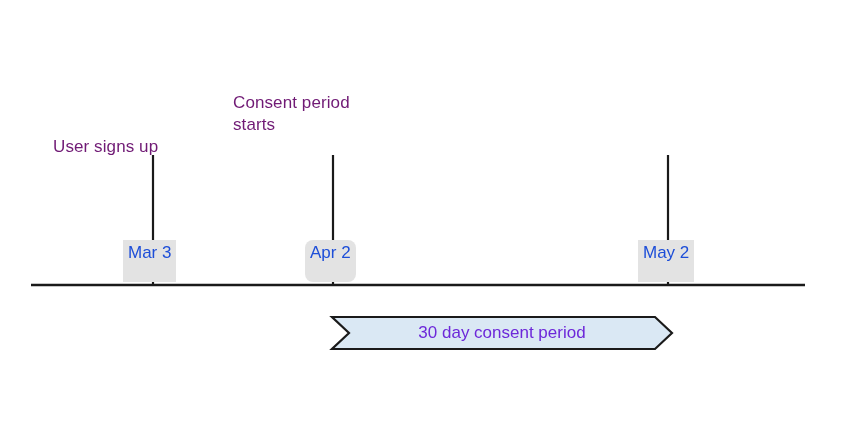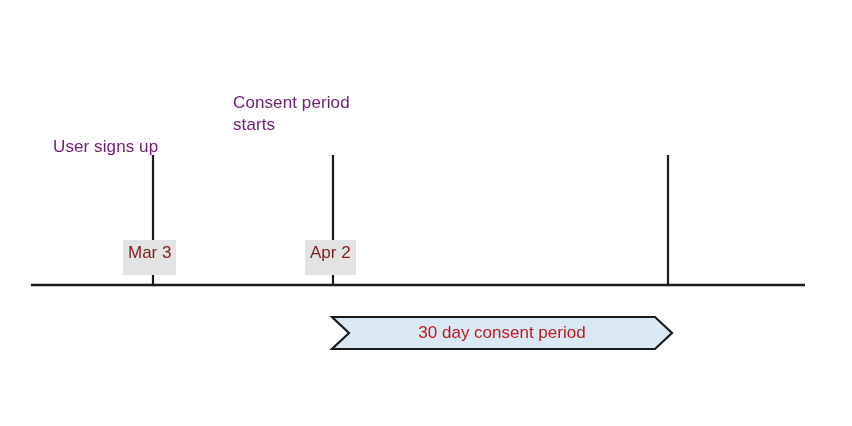--- a/index.html
+++ b/index.html
@@ -42,33 +42,33 @@
     white-space: pre-line;
     letter-spacing: 0.1px;
   }
 
   
   .date-chip {
     position: absolute;
     background: #e3e3e3;
     font-size: 17px;
     line-height: 26px;
-    height: 35px;
+    height: 42px;
     padding: 0 5px;
-    color: #7f1d1d;
+    color: #1d4ed8;
     white-space: nowrap;
     text-align: center;
   }
 
   
   .banner-label {
     position: absolute;
     font-size: 17px;
     line-height: 20px;
-    color: #b91c1c;
+    color: #6d28d9;
     text-align: center;
     white-space: nowrap;
   }
 </style>
 </head>
 <body>
 
 <div id="diagram-root">
 
   <svg class="svg-layer" viewBox="0 0 852 426" width="852" height="426">
@@ -82,19 +82,20 @@
     <polygon points="332,317 655,317 672,333 655,349 332,349 349,333" fill="#dae8f4" stroke="#1a1a1a" stroke-width="2.2" stroke-linejoin="miter"></polygon>
   </svg>
 
   <div class="event-caption" style="left:53px; top:114px; width:200px;margin-top:22px;">User signs up</div>
 
   <div class="date-chip" style="left:123px; top:240px;">Mar 3</div>
 
   <div class="event-caption" style="left:233px; top:92px; width:200px;">Consent period
 starts</div>
 
-  <div class="date-chip" style="left:305px; top:240px;">Apr 2</div>
+  <div class="date-chip" style="left:305px; top:240px;border-radius:8px;">Apr 2</div>
 
 
+  <div class="date-chip" style="left:638px; top:240px;">May 2</div>
 
   <div class="banner-label" style="left:352px; top:323px; width:300px;">30 day consent period</div>
 
 </div>
 
 </body></html>

